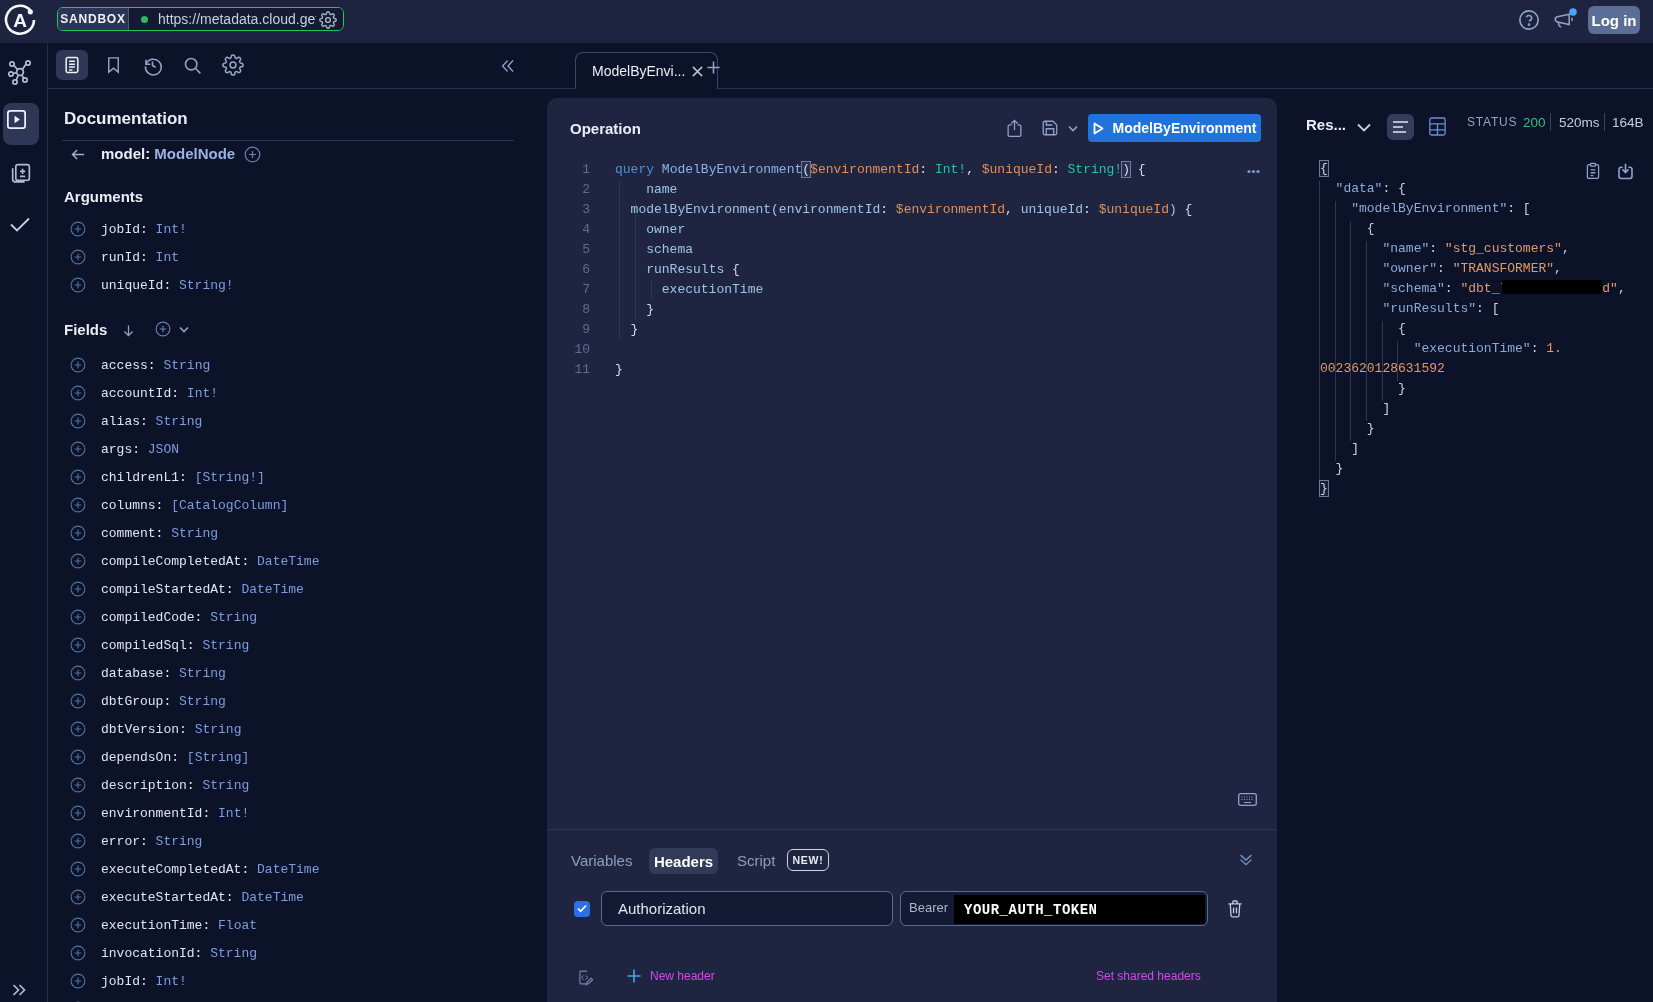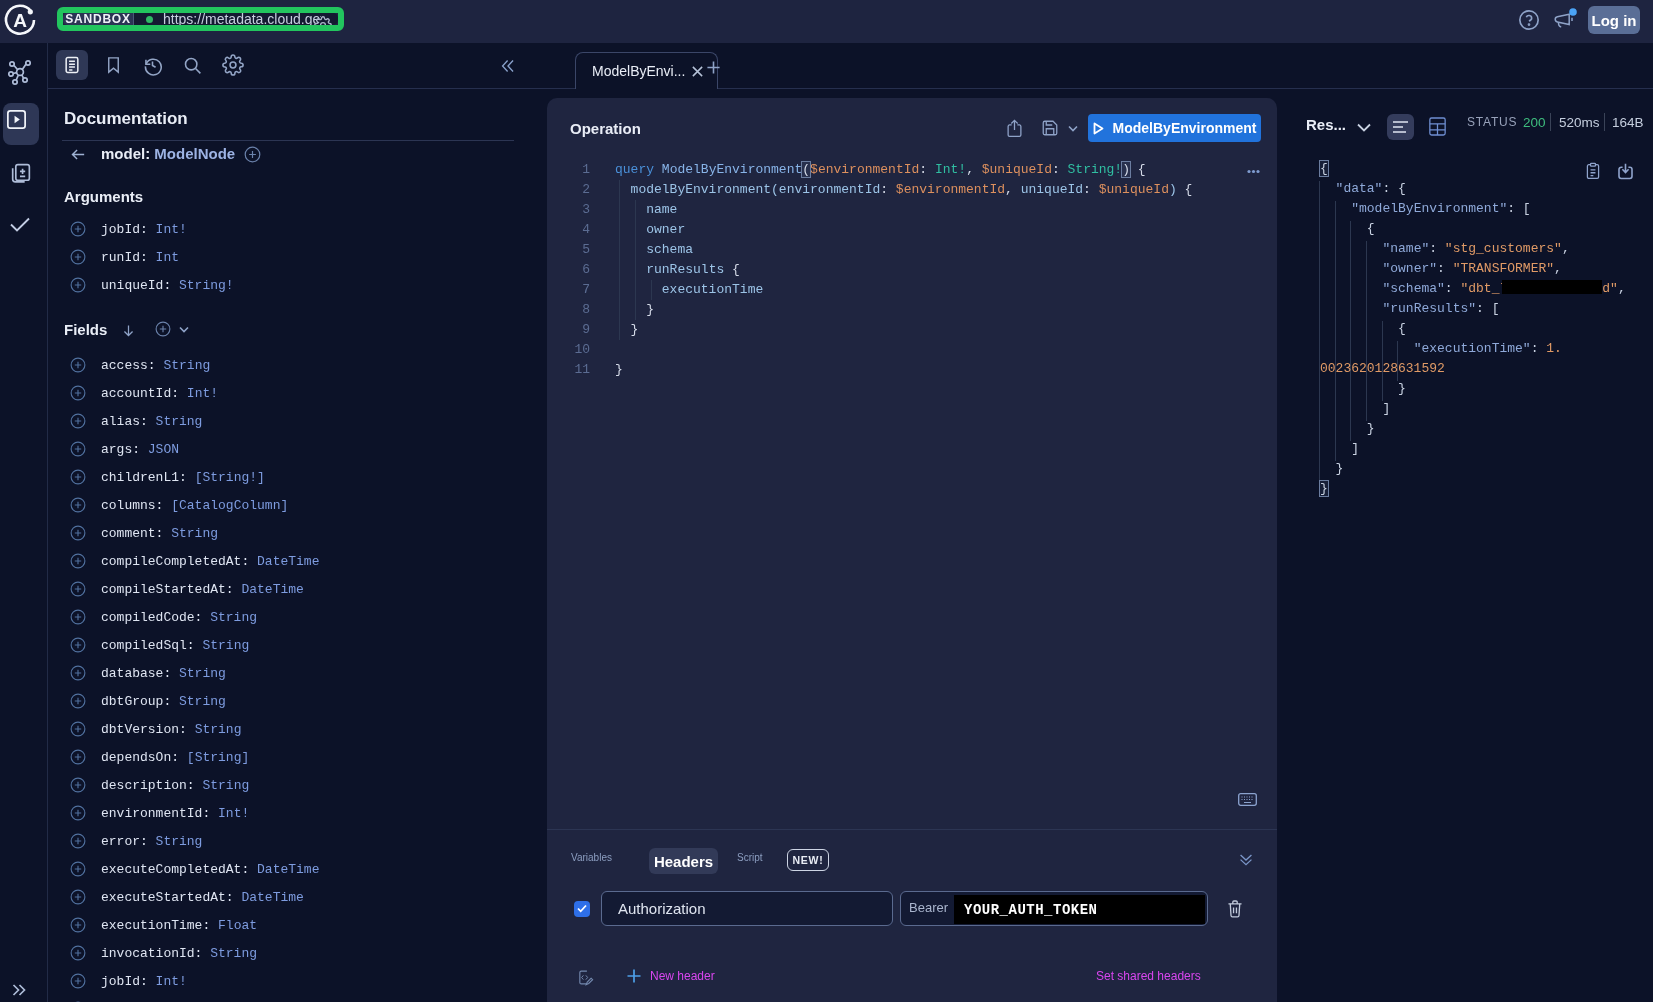--- a/index.html
+++ b/index.html
@@ -3,21 +3,21 @@
 <meta charset="utf-8">
 <style>
 * { margin:0; padding:0; box-sizing:border-box; }
 html,body { width:1653px; height:1002px; background:#0c1228; overflow:hidden; }
 body { font-family:"Liberation Sans", sans-serif; }
 #app { position:relative; width:1653px; height:1002px; background:#0c1228; }
 .abs { position:absolute; }
 
 
 #topbar { position:absolute; left:0; top:0; width:1653px; height:43px; background:#1e2440; }
-#sandwidget { position:absolute; left:57px; top:7px; width:287px; height:24px; border:6px solid #22c55e; border-radius:6px; display:flex; }
+#sandwidget { position:absolute; left:57px; top:7px; width:287px; height:24px; border:1px solid #22c55e; border-radius:6px; display:flex; }
 #sandlabel { width:71px; background:#2b3454; border-right:1px solid #4a5878; border-radius:5px 0 0 5px; color:#eef1f7; font-size:12px; font-weight:bold; letter-spacing:0.8px; display:flex; align-items:center; justify-content:center; }
 #urlseg { flex:1; background:#141a31; border-radius:0 5px 5px 0; display:flex; align-items:center; position:relative; overflow:hidden; }
 #urldot { width:7px; height:7px; border-radius:50%; background:#2fb765; margin-left:12px; }
 #urltext { color:#c7cfdf; font-size:14px; margin-left:10px; white-space:nowrap; width:158px; overflow:hidden; }
 #publishbtn { position:absolute; left:355px; top:7px; width:73px; height:19px; background:#303a58; border-radius:5px; color:#6a7694; font-weight:bold; font-size:14px; display:flex; align-items:center; justify-content:center;margin-top:45px; }
 #loginbtn { position:absolute; left:1588px; top:6px; width:52px; height:28px; background:#5a6e96; border-radius:6px; color:#fff; font-weight:bold; font-size:15px; display:flex; align-items:center; justify-content:center; }
 
 
 #rail { position:absolute; left:0; top:43px; width:48px; height:959px; background:#0c1228; border-right:1px solid #222b47; }
 #railtile { position:absolute; left:3px; top:60px; width:36px; height:42px; background:#2e3756; border-radius:8px; }
@@ -38,21 +38,21 @@
 
 
 #mid { position:absolute; left:547px; top:98px; width:730px; height:904px; background:#1f2540; border-radius:10px 10px 0 0; }
 #runbtn { position:absolute; left:541px; top:16px; width:173px; height:28px; background:#2173dc; border-radius:4px; color:#fff; font-weight:bold; font-size:14px; display:flex; align-items:center; justify-content:center; gap:9px; }
 .codeline { white-space:pre; }
 #gutter { position:absolute; left:0; top:62px; width:43px; text-align:right; color:#5b6c92; font-family:"Liberation Mono", monospace; font-size:13px; line-height:20px; }
 #code { position:absolute; left:68px; top:62px; font-family:"Liberation Mono", monospace; font-size:13px; line-height:20px; color:#d5dbe8; }
 .kw { color:#4a90d9; } .opn { color:#88b4e8; } .vr { color:#dd905e; } .ty { color:#30bfa2; } .fld { color:#9cc4e7; }
 .bm { outline:1px solid #6b7da0; background:rgba(110,130,170,0.12); }
 #middiv { position:absolute; left:0; top:731px; width:730px; height:1px; background:#2c3553; }
-.tabmut { color:#8c9ec0; font-size:10px; }
+.tabmut { color:#8c9ec0; font-size:15px; }
 #hdrtabbox { position:absolute; left:102px; top:19px; width:69px; height:26px; background:#323a58; border-radius:6px; color:#fff; font-weight:bold; font-size:15px; display:flex; align-items:center; justify-content:center; }
 #newbadge { position:absolute; left:240px; top:20px; width:42px; height:22px; border:1.5px solid #cdd5e4; border-radius:6px; color:#e8ecf4; font-weight:bold; font-size:10.5px; letter-spacing:0.8px; display:flex; align-items:center; justify-content:center; }
 .inputbox { position:absolute; border:1px solid #5a6a8f; border-radius:6px; background:#131a33; }
 #authtext { color:#dfe5f0; font-size:15px; }
 #bearerblack { position:absolute; left:53px; top:3px; width:251px; height:29px; background:#000; display:flex; align-items:center; }
 #bearerblack span { color:#fff; font-family:"Liberation Mono", monospace; font-size:14px; font-weight:bold; margin-left:10px; letter-spacing:0.5px; }
 .bluelink { color:#d946ef; font-size:12px; }
 
 
 #resp { position:absolute; left:1277px; top:89px; width:376px; height:913px; background:#0c1228; }
@@ -403,22 +403,22 @@
   <div id="runbtn"><svg width="11" height="13" viewBox="0 0 11 13" fill="none" stroke="#fff" stroke-width="1.8" stroke-linejoin="round">
           <path d="M1.5 1.5l8 5-8 5z"></path>
         </svg>ModelByEnvironment</div>
 
   <div id="gutter">1<br>2<br>3<br>4<br>5<br>6<br>7<br>8<br>9<br>10<br>11</div>
   <div class="guide" style="left:72px;top:82px;height:160px"></div>
   <div class="guide" style="left:88px;top:102px;height:120px"></div>
   <div class="guide" style="left:104px;top:182px;height:20px"></div>
   <div id="code">
         <div class="codeline"><span class="kw">query</span> <span class="opn">ModelByEnvironment</span><span class="bm">(</span><span class="vr">$environmentId</span>: <span class="ty">Int!</span>, <span class="vr">$uniqueId</span>: <span class="ty">String!</span><span class="bm">)</span> {</div>
+        <div class="codeline">    <span class="fld">name</span></div>
         <div class="codeline">  <span class="fld">modelByEnvironment(environmentId</span>: <span class="vr">$environmentId</span>, <span class="fld">uniqueId</span>: <span class="vr">$uniqueId</span><span class="fld">)</span> {</div>
-        <div class="codeline">    <span class="fld">name</span></div>
         <div class="codeline">    <span class="fld">owner</span></div>
         <div class="codeline">    <span class="fld">schema</span></div>
         <div class="codeline">    <span class="fld">runResults</span> {</div>
         <div class="codeline">      <span class="fld">executionTime</span></div>
         <div class="codeline">    }</div>
         <div class="codeline">  }</div>
         <div class="codeline">&nbsp;</div>
         <div class="codeline">}</div>
       </div>
   <svg class="abs ic" style="left:700px;top:71px" width="13" height="5" viewBox="0 0 13 5" fill="#7f9cd0">

